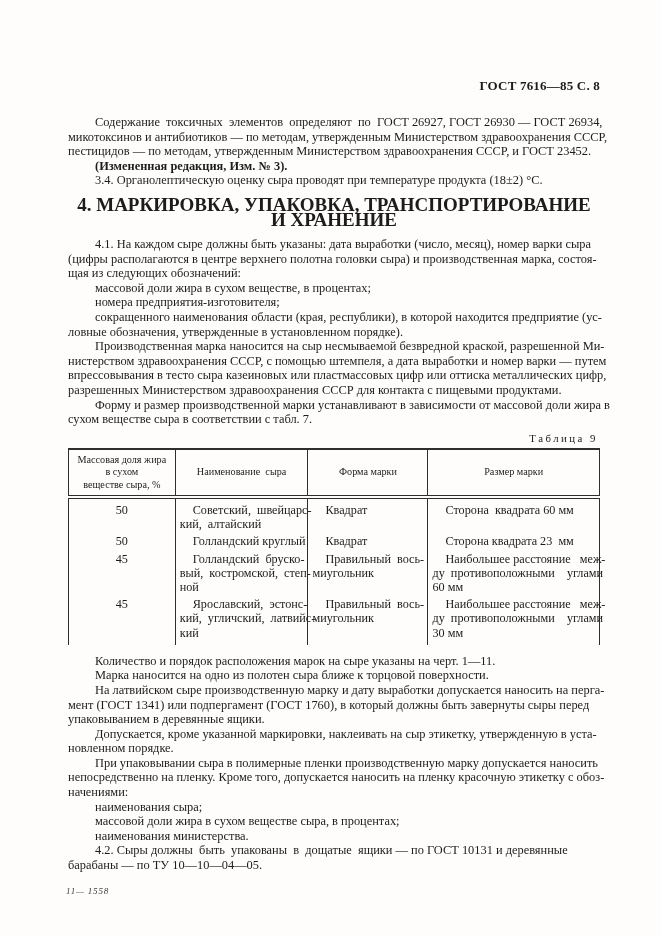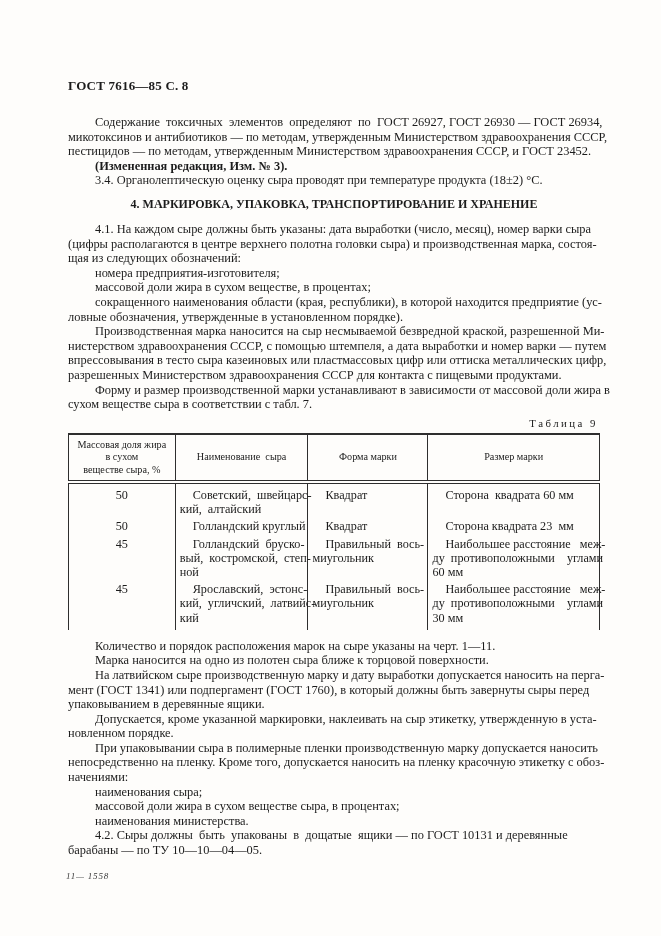--- a/index.html
+++ b/index.html
@@ -6,25 +6,25 @@
   .page{
     position:relative;
     width:661px;height:936px;
     background:#fefdfb;
     font-family:"Liberation Serif","DejaVu Serif",serif;
     color:#1c1c1c;
     overflow:hidden;
     margin:0 auto;
   }
   .content{position:absolute;left:68px;top:78px;width:532px;}
-  .doc-header{font-weight:bold;font-size:13px;line-height:15px;letter-spacing:.2px;}
+  .doc-header{font-weight:bold;text-align:right;font-size:13px;line-height:15px;letter-spacing:.2px;}
   .p{font-size:12.4px;line-height:14.6px;text-indent:27px;white-space:pre;margin:0;}
   .p.first{margin-top:22px;}
   .p-bold{font-weight:bold;}
-  .h4{font-weight:bold;text-align:center;font-size:12px;line-height:15px;margin:9px 0 10px 0;white-space:normal;}
+  .h4{font-weight:bold;text-align:center;font-size:19px;line-height:15px;margin:9px 0 10px 0;white-space:normal;}
   .table-label{text-align:right;font-size:10.8px;line-height:14px;letter-spacing:2.5px;margin:4px 2px 3px 0;}
   table.t7{
     width:100%;
     border-collapse:collapse;
     table-layout:fixed;
     border-top:2px solid #2e2e2e;
     border-left:1px solid #2e2e2e;
     border-right:1px solid #2e2e2e;
   }
   table.t7 th{
@@ -64,22 +64,22 @@
 микотоксинов и антибиотиков — по методам, утвержденным Министерством здравоохранения СССР,
 пестицидов — по методам, утвержденным Министерством здравоохранения СССР, и ГОСТ 23452.</div>
     <div class="p p-bold">(Измененная редакция, Изм. № 3).</div>
     <div class="p">3.4. Органолептическую оценку сыра проводят при температуре продукта (18±2) °С.</div>
 
     <div class="h4">4. МАРКИРОВКА, УПАКОВКА, ТРАНСПОРТИРОВАНИЕ И ХРАНЕНИЕ</div>
 
     <div class="p">4.1. На каждом сыре должны быть указаны: дата выработки (число, месяц), номер варки сыра
 (цифры располагаются в центре верхнего полотна головки сыра) и производственная марка, состоя-
 щая из следующих обозначений:</div>
+    <div class="p">массовой доли жира в сухом веществе, в процентах;</div>
     <div class="p">номера предприятия-изготовителя;</div>
-    <div class="p">массовой доли жира в сухом веществе, в процентах;</div>
     <div class="p">сокращенного наименования области (края, республики), в которой находится предприятие (ус-
 ловные обозначения, утвержденные в установленном порядке).</div>
     <div class="p">Производственная марка наносится на сыр несмываемой безвредной краской, разрешенной Ми-
 нистерством здравоохранения СССР, с помощью штемпеля, а дата выработки и номер варки — путем
 впрессовывания в тесто сыра казеиновых или пластмассовых цифр или оттиска металлических цифр,
 разрешенных Министерством здравоохранения СССР для контакта с пищевыми продуктами.</div>
     <div class="p">Форму и размер производственной марки устанавливают в зависимости от массовой доли жира в
 сухом веществе сыра в соответствии с табл. 7.</div>
 
     <div class="table-label">Таблица 9</div>

